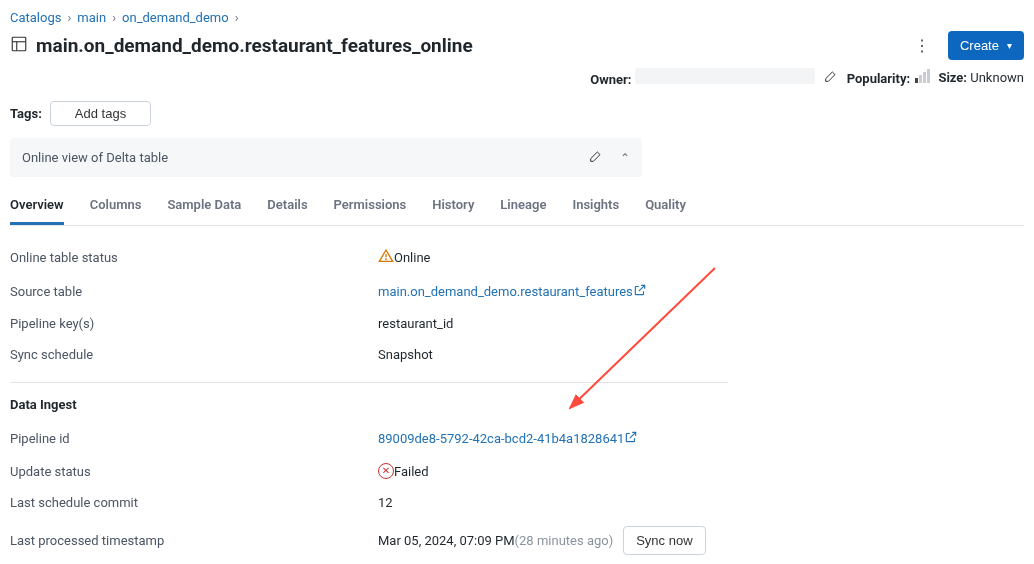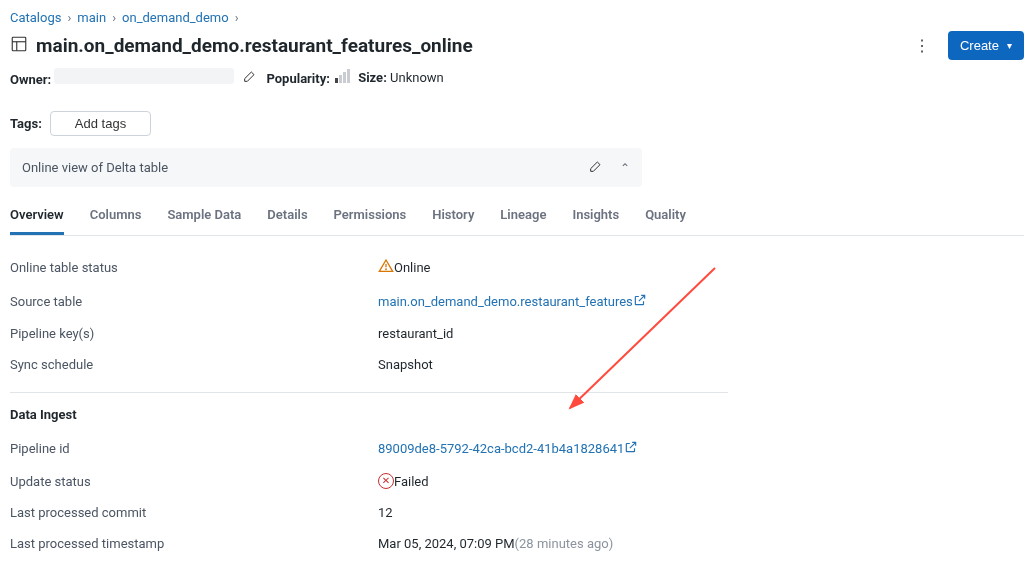--- a/index.html
+++ b/index.html
@@ -19,21 +19,21 @@
   .title-row { display: flex; align-items: center; justify-content: space-between; margin-bottom: 8px; }
   .title-left { display: flex; align-items: center; gap: 8px; }
   .title-left h1 { font-size: 19px; font-weight: 700; }
   .title-right { display: flex; align-items: center; gap: 12px; }
   .kebab { font-size: 16px; color: #444; cursor: pointer; padding: 4px 6px; }
   .create-btn {
     background: #0e67bf; color: #fff; border: none; border-radius: 4px;
     padding: 7px 12px; font-size: 13px; display: flex; align-items: center; gap: 8px; cursor: pointer;
   }
   .create-btn .chev { font-size: 10px; }
-  .meta-row { display: flex; align-items: center; gap: 8px; font-size: 13px; margin-bottom: 24px; }
+  .meta-row { display: flex; align-items: center; gap: 8px; font-size: 13px; margin-bottom: 14px; justify-content: flex-end; }
   .meta-row .label { font-weight: 700; }
   .owner-pill { display: inline-block; width: 180px; height: 16px; background: #f3f4f5; border-radius: 3px; }
   .edit-icon { color: #333; cursor: pointer; }
   .pop-bars { display:inline-flex; align-items:flex-end; gap:1px; margin-left:2px; }
   .pop-bars span { width:3px; background:#c9cdd2; display:inline-block; }
   .pop-bars span.on { background:#444; }
   .tags-row { display: flex; align-items: center; gap: 8px; margin-bottom: 12px; }
   .tags-row .label { font-weight: 700; }
   .add-tags-btn {
     border: 1px solid #cdd3da; background: #fff; color: #333; border-radius: 4px;
@@ -220,31 +220,32 @@
 
 <div class="kv-row">
   <div class="kv-key">Update status</div>
   <div class="kv-val">
     <span class="status-fail">✕</span>
     <span>Failed</span>
   </div>
 </div>
 
 <div class="kv-row">
-  <div class="kv-key">Last processed commit</div>
+  <div class="kv-key">Last schedule commit</div>
   <div class="kv-val">
       <span>12</span>
     </div>
 </div>
 
 <div class="kv-row">
   <div class="kv-key">Last processed timestamp</div>
   <div class="kv-val">
     <span>Mar 05, 2024, 07:09 PM</span>
     <span class="muted">(28 minutes ago)</span>
+    <button class="sync-btn">Sync now</button>
   </div>
 </div>
 
 <svg class="arrow-annotation" style="left:555px; top:258px; width:180px; height:170px;">
   <defs>
     <marker id="ah" markerWidth="10" markerHeight="10" refX="7" refY="3" orient="auto">
       <path d="M0,0 L8,3 L0,6 Z" fill="#ff4a3d"></path>
     </marker>
   </defs>
   <line x1="160" y1="10" x2="15" y2="150" stroke="#ff4a3d" stroke-width="2" marker-end="url(#ah)"></line>

